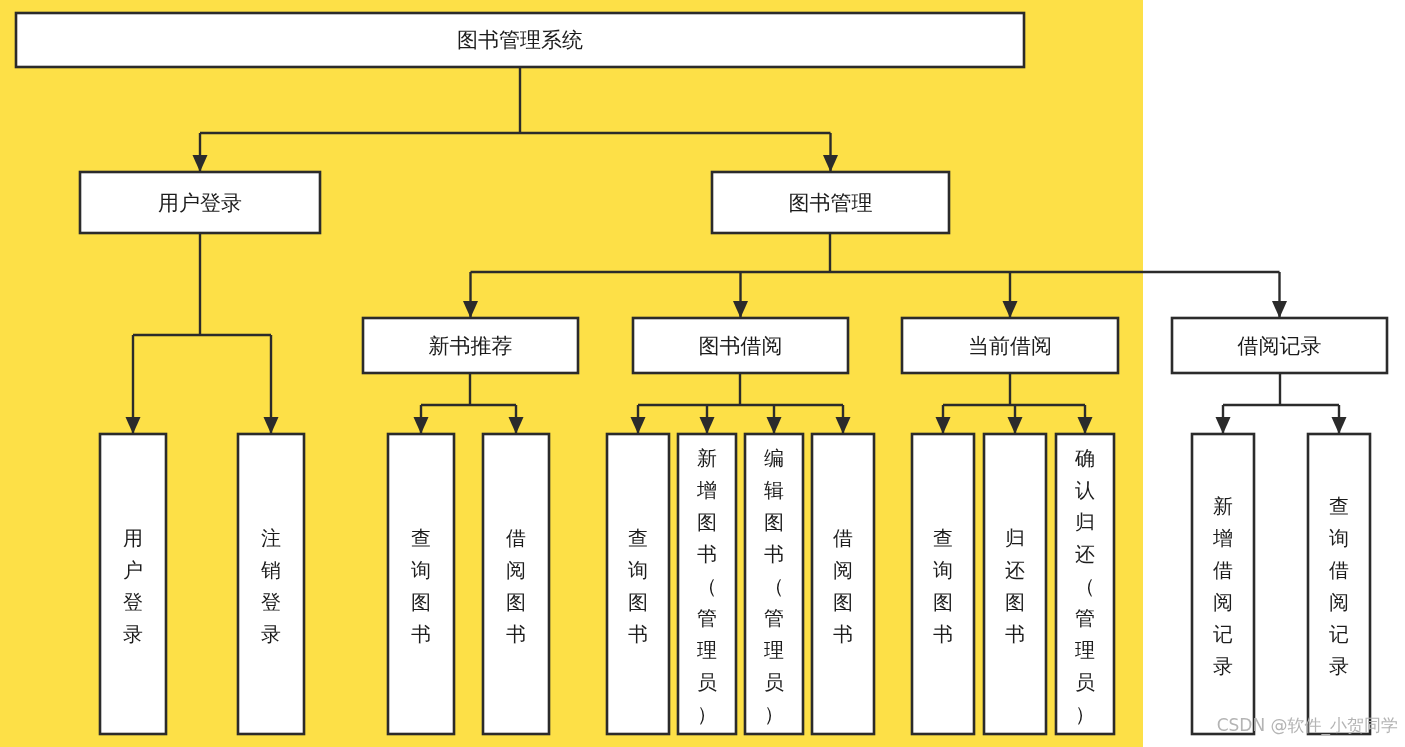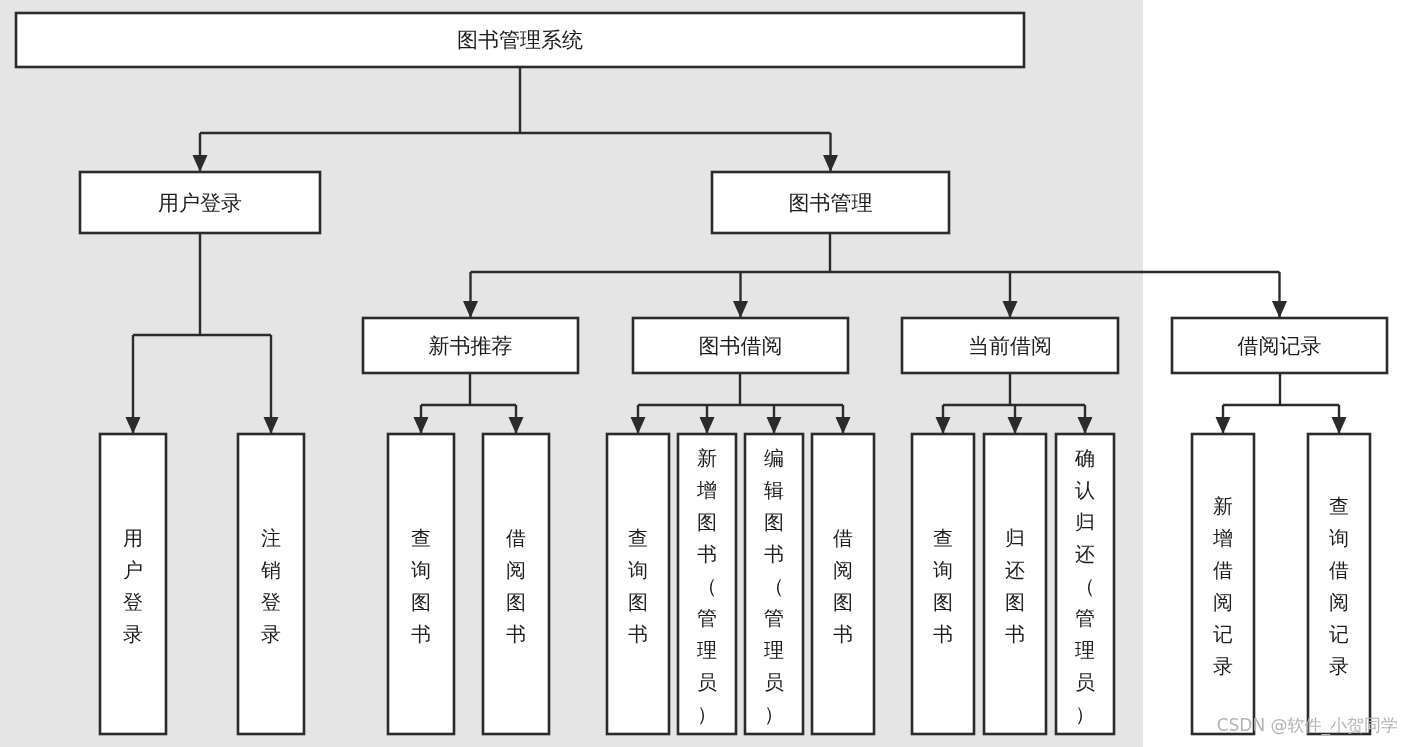--- a/index.html
+++ b/index.html
@@ -11,21 +11,21 @@
   body {
     width: 1405px;
     height: 747px;
     font-family: "DejaVu Sans", "Liberation Sans", sans-serif;
     overflow: hidden;
   }
   #diagram-root {
     position: relative;
     width: 1143px;
     height: 747px;
-    background: #e5e5e5;
+    background: #fde047;
   }
   svg.diagram-canvas {
     position: absolute;
     top: 0;
     left: 0;
     width: 1405px;
     height: 747px;
     display: block;
   }
   .node-rect {

